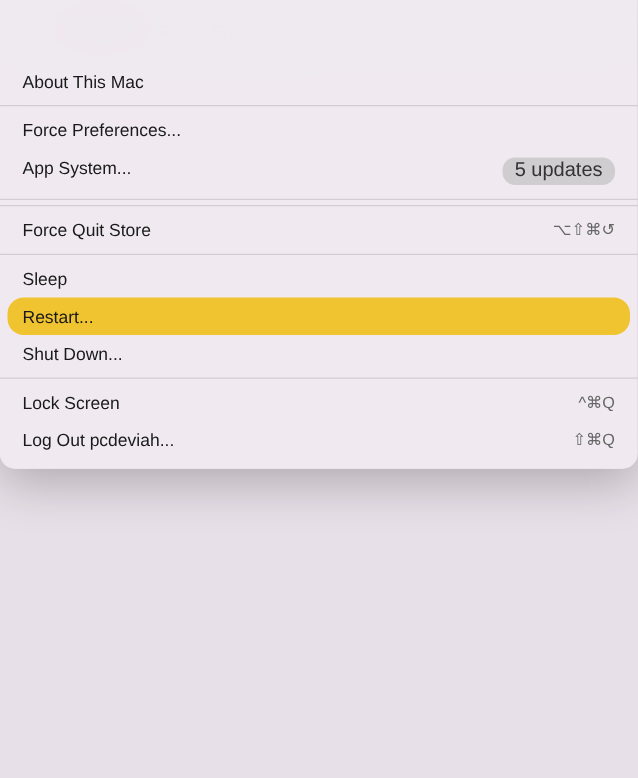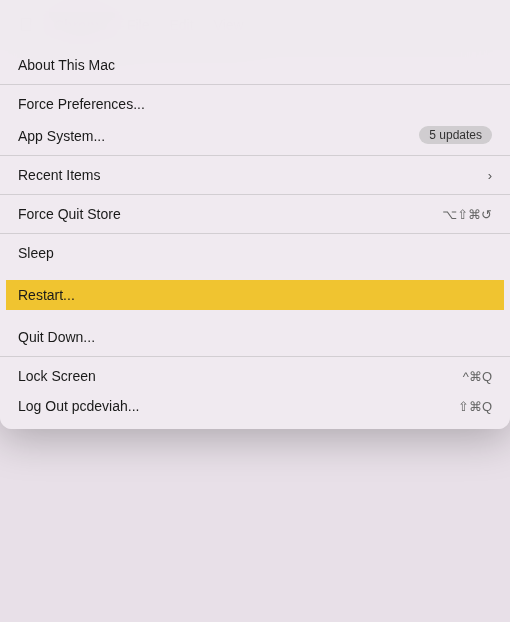--- a/index.html
+++ b/index.html
@@ -64,33 +64,33 @@
       background: rgba(240, 234, 240, 0.97);
       backdrop-filter: blur(20px);
       -webkit-backdrop-filter: blur(20px);
       border-radius: 0 0 12px 12px;
       padding: 50px 0 8px 0;
       box-shadow: 0 10px 40px rgba(0,0,0,0.25);
     }
 
     .menu-item {
       display: flex;
-      align-items: flex-end;
+      align-items: flex-start;
       justify-content: space-between;
       padding: 7px 18px;
       font-size: 14px;
       color: #1a1a1a;
       cursor: pointer;
       min-height: 30px;
     }
 
     .menu-item.highlighted {
       background: #f0c430;
-      border-radius: 0;
-      margin: 12px 6px;
+      border-radius: 13px;
+      margin: 0 6px;
       padding: 7px 12px;
     }
 
     .menu-item .item-label {
       font-size: 14px;
     }
 
     .menu-item .item-shortcut {
       font-size: 13px;
       color: #666;
@@ -100,21 +100,21 @@
     }
 
     .menu-item.highlighted .item-label {
       color: #1a1a1a;
     }
 
     .menu-item .badge {
       background: #d0cdd0;
       border-radius: 10px;
       padding: 2px 10px;
-      font-size: 12px;
+      font-size: 16px;
       color: #333;
     }
 
     .separator {
       height: 1px;
       background: rgba(0,0,0,0.12);
       margin: 4px 0;
     }
 
     .chevron-right {
@@ -159,42 +159,38 @@
   <div class="menu-item">
     <span class="item-label">Force Preferences...</span>
   </div>
 
   <div class="menu-item">
     <span class="item-label">App System...</span>
     <span class="badge">5 updates</span>
   </div>
   <div class="separator"></div>
 
-  <div class="menu-item">
-    <span class="item-label">Recent Items</span>
-    <span class="chevron-right">›</span>
-  </div>
   <div class="separator"></div>
 
   <div class="menu-item">
     <span class="item-label">Force Quit Store</span>
     <span class="item-shortcut">⌥⇧⌘↺</span>
   </div>
   <div class="separator"></div>
 
   <div class="menu-item">
     <span class="item-label">Sleep</span>
   </div>
 
   <div class="menu-item highlighted">
     <span class="item-label">Restart...</span>
   </div>
 
   <div class="menu-item">
-    <span class="item-label">Quit Down...</span>
+    <span class="item-label">Shut Down...</span>
   </div>
   <div class="separator"></div>
 
   <div class="menu-item">
     <span class="item-label">Lock Screen</span>
     <span class="item-shortcut">^⌘Q</span>
   </div>
 
   <div class="menu-item">
     <span class="item-label">Log Out pcdeviah...</span>

